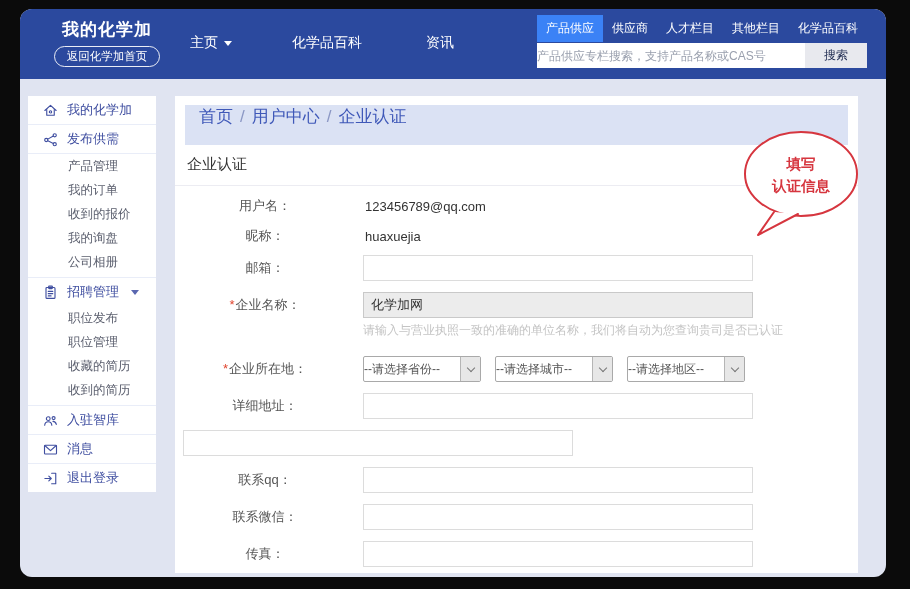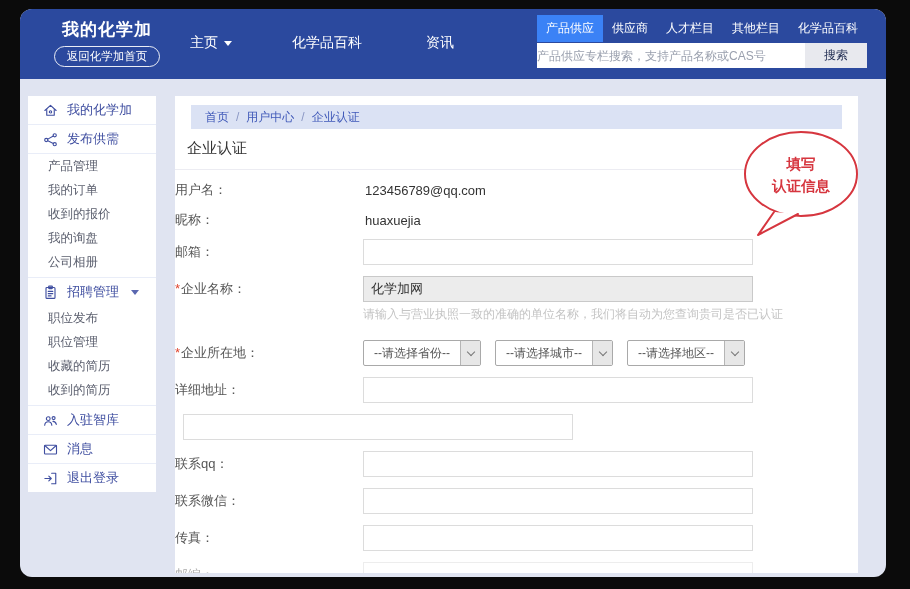--- a/index.html
+++ b/index.html
@@ -22,46 +22,46 @@
   .search-input{flex:1;border:none;background:#fff;font-size:12px;padding:0 0;outline:none;color:#333;min-width:0}
   .search-input::placeholder{color:#9aa0ae}
   .search-btn{width:62px;background:#e8e9ee;color:#1f2b50;font-size:12px;border:none;cursor:pointer}
 
   
   .sidebar{position:absolute;left:8px;top:87px;width:128px;background:#fff}
   .sgroup{border-bottom:1px solid #e9edf8}
   .sgroup:last-child{border-bottom:none}
   .side-item{display:flex;align-items:center;height:28px;padding-left:15px;color:#3f4ea0;font-size:13px;cursor:pointer}
   .side-item .sicon{width:15px;height:15px;margin-right:9px;flex:none}
-  .sub-item{height:24px;line-height:24px;padding-left:20px;font-size:12.5px;color:#5b5f6e;cursor:pointer}
+  .sub-item{height:24px;line-height:24px;padding-left:40px;font-size:12.5px;color:#5b5f6e;cursor:pointer}
   .side-sub{padding-bottom:3px}
   .dcaret{width:0;height:0;border-left:4px solid transparent;border-right:4px solid transparent;border-top:5px solid #5a67b0;margin-left:12px}
 
   
   .main{position:absolute;left:155px;top:87px;width:683px;height:477px;background:#fff;overflow:hidden}
-  .breadcrumb{margin:9px 16px 0;height:24px;line-height:24px;background:#dbe2f4;font-size:12px;color:#3f58b8;padding-left:14px}
+  .breadcrumb{margin:9px 10px 0;height:40px;line-height:24px;background:#dbe2f4;font-size:17px;color:#3f58b8;padding-left:14px}
   .breadcrumb .sep{color:#8b97c4;margin:0 7px}
   .bc-link{color:#3f58b8;cursor:pointer;text-decoration:none}
   .page-title{margin:10px 0 0 12px;font-size:15px;color:#333;height:20px}
   .divider{border-top:1px solid #ececf2;margin-top:10px}
   .form{margin-top:9px}
   .frow{display:flex;margin-bottom:11px}
   .frow.static{margin-bottom:8px;height:22px;align-items:center}
   .frow.block{margin-bottom:17px}
-  .flabel{width:180px;text-align:left;font-size:13px;color:#555;line-height:26px;flex:none}
+  .flabel{width:180px;text-align:center;font-size:13px;color:#555;line-height:26px;flex:none}
   .frow.static .flabel{line-height:22px}
   .req{color:#e0452f;margin-right:1px}
   .fvalue{margin-left:10px;font-size:13px;color:#333}
   .fctrl{margin-left:8px}
   .tinput{width:390px;height:26px;border:1px solid #dcdcdc;border-radius:0;padding:0 7px;font-size:13px;color:#333;outline:none;background:#fff}
   .tinput.disabled{background:#ececec;border-color:#c9c9c9}
   .hint{font-size:12px;color:#c4c4c4;margin-top:4px}
   .selects{display:flex;gap:14px}
   .sel{width:118px;height:26px;border:1px solid #a9a9a9;background:#fff;display:flex;align-items:stretch;cursor:pointer;border-radius:2px}
-  .sel-text{flex:1;text-align:center;font-size:12px;color:#555;line-height:24px;white-space:nowrap;overflow:hidden}
+  .sel-text{flex:1;font-size:12px;color:#555;line-height:24px;white-space:nowrap;overflow:hidden}
   .sel-btn{width:20px;background:#e7e7e7;border-left:1px solid #b5b5b5;display:flex;align-items:center;justify-content:center}
   .sel-caret{width:6px;height:6px;border-right:1.5px solid #777;border-bottom:1.5px solid #777;transform:rotate(45deg);margin-top:-3px}
   .faded{opacity:.5}
 
   
   .bubble{position:absolute;left:718px;top:118px;z-index:5}
   .bubble text{fill:#d6363f;font-size:14.5px;font-weight:bold}
 </style>
 </head>
 <body>

